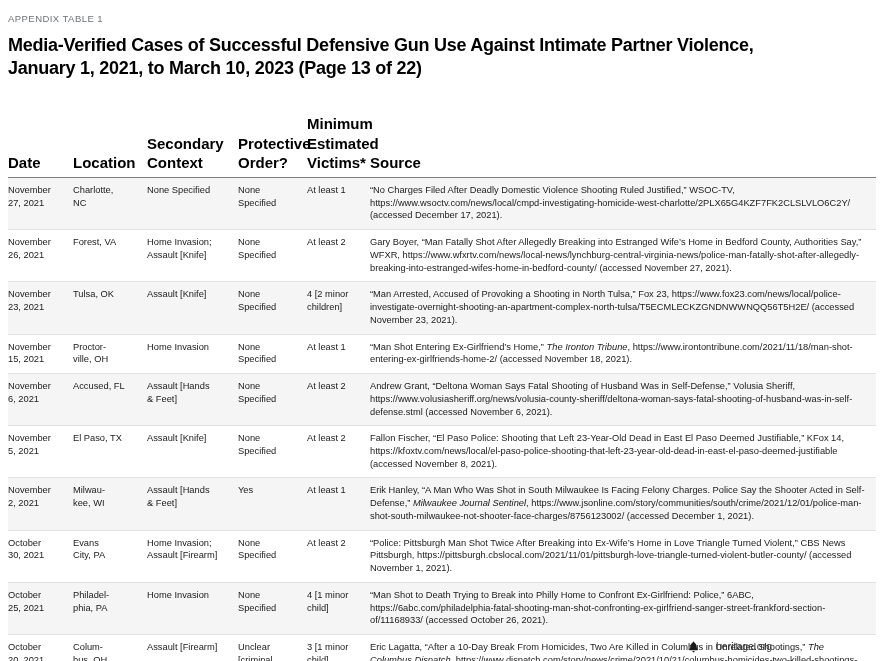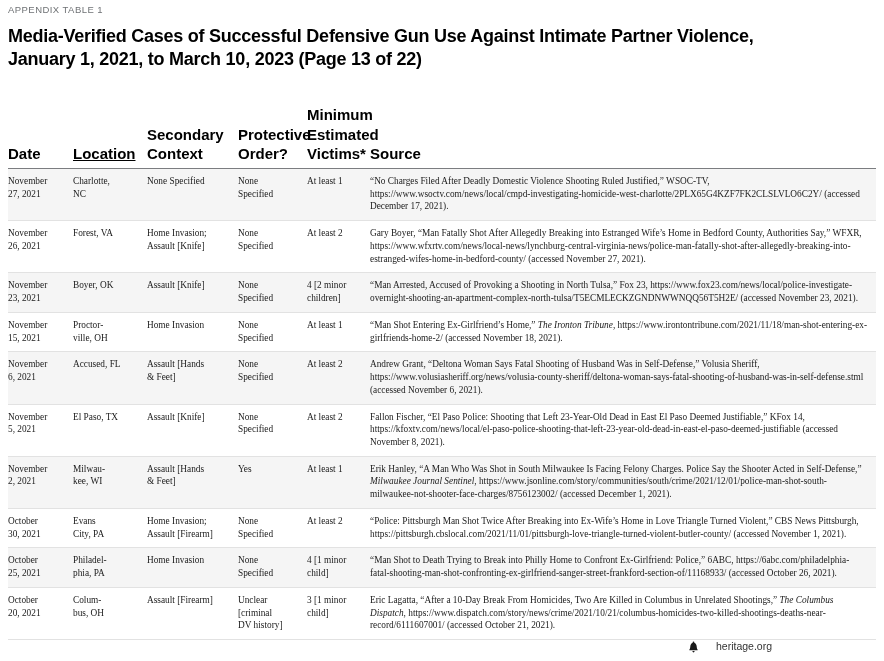--- a/index.html
+++ b/index.html
@@ -12,21 +12,21 @@
     height: 661px;
     font-family: "Liberation Sans", sans-serif;
     color: #111111;
     position: relative;
     overflow: hidden;
   }
   .page {
     width: 780px;
     height: 661px;
     box-sizing: border-box;
-    padding: 2px 8px 0 8px;
+    padding: 11px 8px 0 8px;
     position: relative;
   }
   .appendix-label {
     font-size: 9.5px;
     letter-spacing: 0.45px;
     color: #6f7275;
     font-weight: 400;
     margin: 2px 0 10px 0;
   }
   .title {
@@ -56,21 +56,20 @@
   thead tr.header-row th {
     border-bottom: 1.6px solid #7b7d80;
   }
   table.data-table tbody td {
     vertical-align: top;
     font-size: 9.3px;
     line-height: 1.37;
     padding: 6px 8px 7px 0;
     color: #1a1a1a;
     border-bottom: 1px solid #e2e2e2;
-    font-family: Liberation Serif, serif;
   }
   tbody tr.shaded td {
     background: #f5f5f5;
   }
   tbody tr.plain td {
     background: #ffffff;
   }
   td.col-date, td.col-location, td.col-context,
   td.col-order, td.col-victims {
     white-space: pre-line;
@@ -116,21 +115,21 @@
       <col class="col-date">
       <col class="col-loc">
       <col class="col-ctx">
       <col class="col-ord">
       <col class="col-vic">
       <col class="col-src">
     </colgroup>
     <thead>
       <tr class="header-row">
         <th style="white-space: pre-line; margin-left: 20px;">Date</th>
-        <th style="white-space: pre-line; text-decoration: underline;">Location</th>
+        <th style="white-space: pre-line;">Location</th>
         <th style="white-space: pre-line; margin-left: 41px;">Secondary
 Context</th>
         <th style="white-space: pre-line;">Protective
 Order?</th>
         <th style="white-space: pre-line;">Minimum
 Estimated
 Victims*</th>
         <th style="white-space: pre-line;">Source</th>
       </tr>
     </thead>
@@ -153,21 +152,21 @@
           <td class="col-context">Home Invasion;
 Assault [Knife]</td>
           <td class="col-order">None
 Specified</td>
           <td class="col-victims">At least 2</td>
           <td class="col-source src-text"><span>Gary Boyer, “Man Fatally Shot After Allegedly Breaking into Estranged Wife’s Home in Bedford County, Authorities Say,” WFXR, https://www.wfxrtv.com/news/local-news/lynchburg-central-virginia-news/police-man-fatally-shot-after-allegedly-breaking-into-estranged-wifes-home-in-bedford-county/ (accessed November 27, 2021).</span></td>
         </tr>
         <tr class="shaded">
           <td class="col-date">November
 23, 2021</td>
-          <td class="col-location">Boyer, OK</td>
+          <td class="col-location">Tulsa, OK</td>
           <td class="col-context">Assault [Knife]</td>
           <td class="col-order">None
 Specified</td>
           <td class="col-victims">4 [2 minor
 children]</td>
           <td class="col-source src-text"><span>“Man Arrested, Accused of Provoking a Shooting in North Tulsa,” Fox 23, https://www.fox23.com/news/local/police-investigate-overnight-shooting-an-apartment-complex-north-tulsa/T5ECMLECKZGNDNWWNQQ56T5H2E/ (accessed November 23, 2021).</span></td>
         </tr>
         <tr class="plain">
           <td class="col-date">November
 15, 2021</td>

